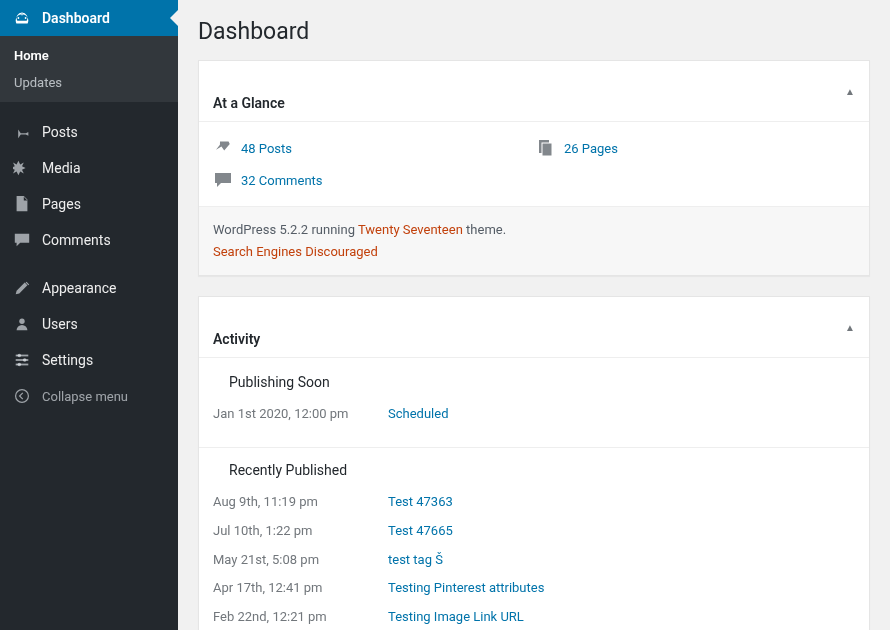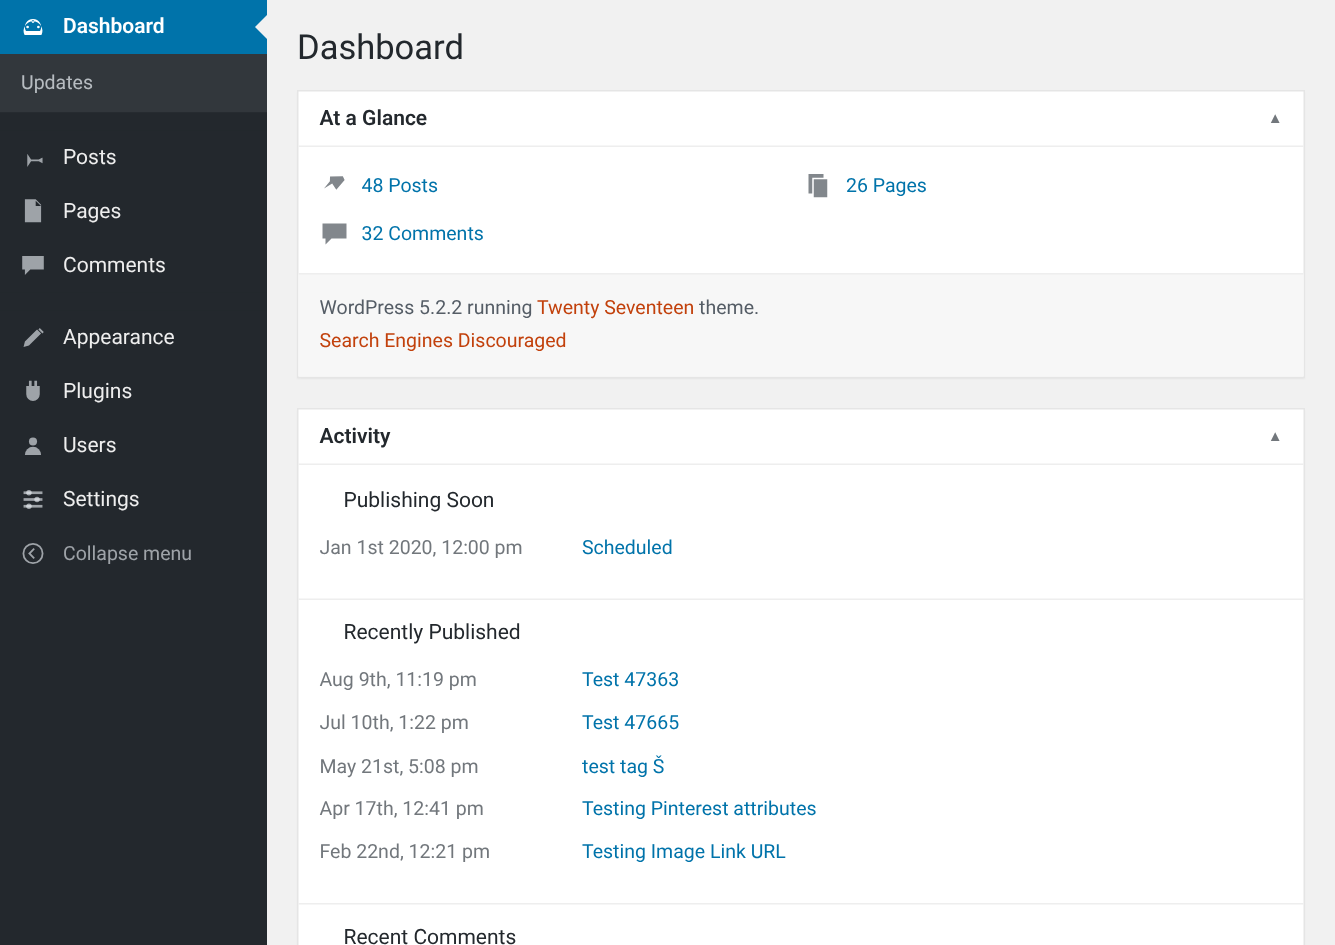--- a/index.html
+++ b/index.html
@@ -98,20 +98,21 @@
       display: flex;
       align-items: center;
       justify-content: space-between;
       padding: 10px 14px;
       border-bottom: 1px solid #eee;
     }
     .postbox-header h2 {
       font-size: 14px;
       font-weight: 600;
       color: #23282d;
+      margin-top: 24px;
     }
     .toggle-indicator {
       color: #72777c;
       font-size: 10px;
       cursor: pointer;
     }
     .postbox-body { padding: 12px 14px; }
 
     
     .glance-grid {
@@ -186,31 +187,40 @@
   <div class="sidebar">
     <div class="sidebar-item active">
       <span class="icon">
         <svg width="18" height="18" viewBox="0 0 20 20" fill="currentColor">
             <path d="M3.76 16h12.48A7 7 0 1 0 3.76 16zM10 4a6 6 0 0 1 5.2 9H4.8A6 6 0 0 1 10 4zm0 1a1 1 0 1 0 0 2 1 1 0 0 0 0-2zm-4 4a1 1 0 1 0 0 2 1 1 0 0 0 0-2zm8 0a1 1 0 1 0 0 2 1 1 0 0 0 0-2z"></path>
           </svg>
       </span>
       <span>Dashboard</span>
     </div>
     <div class="sidebar-sub">
+      <div class="sidebar-sub-item current">Home</div>
       <div class="sidebar-sub-item dim">Updates</div>
     </div>
     <div class="sidebar-separator"></div>
 
     <div class="sidebar-item">
       <span class="icon">
         <svg width="18" height="18" viewBox="0 0 20 20" fill="currentColor">
             <path d="M12 2l6 6-3 1-4 4 1 5-7-7 5 1 4-4 1-3-3-3z" transform="rotate(45 10 10)"></path>
           </svg>
       </span>
       <span>Posts</span>
+    </div>
+    <div class="sidebar-item">
+      <span class="icon">
+        <svg width="18" height="18" viewBox="0 0 20 20" fill="currentColor">
+            <path d="M6 2l2 4 4-2-2 4 4 2-4 2 2 4-4-2-2 4-2-4-4 2 2-4-4-2 4-2-2-4 4 2z"></path>
+          </svg>
+      </span>
+      <span>Media</span>
     </div>
     <div class="sidebar-item">
       <span class="icon">
         <svg width="16" height="18" viewBox="0 0 16 20" fill="currentColor">
             <path d="M2 1h8l4 4v13H2V1zm8 1v4h4"></path>
           </svg>
       </span>
       <span>Pages</span>
     </div>
     <div class="sidebar-item">
@@ -223,28 +233,20 @@
     </div>
     <div class="sidebar-separator"></div>
 
     <div class="sidebar-item">
       <span class="icon">
         <svg width="18" height="18" viewBox="0 0 20 20" fill="currentColor">
             <path d="M3 17l4-1 9-9-3-3-9 9-1 4zm11-13l3 3 1-1-3-3-1 1z"></path>
           </svg>
       </span>
       <span>Appearance</span>
-    </div>
-    <div class="sidebar-item">
-      <span class="icon">
-        <svg width="18" height="18" viewBox="0 0 20 20" fill="currentColor">
-            <path d="M7 2v4H5v6a5 5 0 0 0 10 0V6h-2V2h-2v4H9V2H7z"></path>
-          </svg>
-      </span>
-      <span>Plugins</span>
     </div>
     <div class="sidebar-item">
       <span class="icon">
         <svg width="18" height="18" viewBox="0 0 20 20" fill="currentColor">
             <circle cx="10" cy="7" r="3"></circle>
             <path d="M4 17a6 6 0 0 1 12 0H4z"></path>
           </svg>
       </span>
       <span>Users</span>
     </div>

